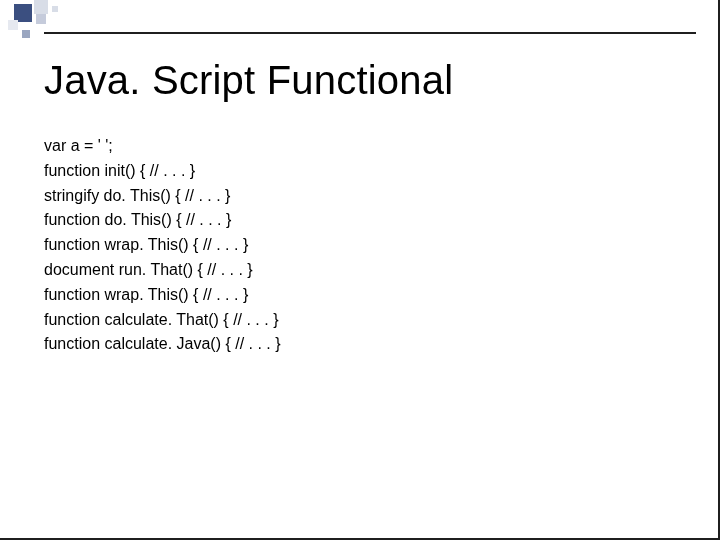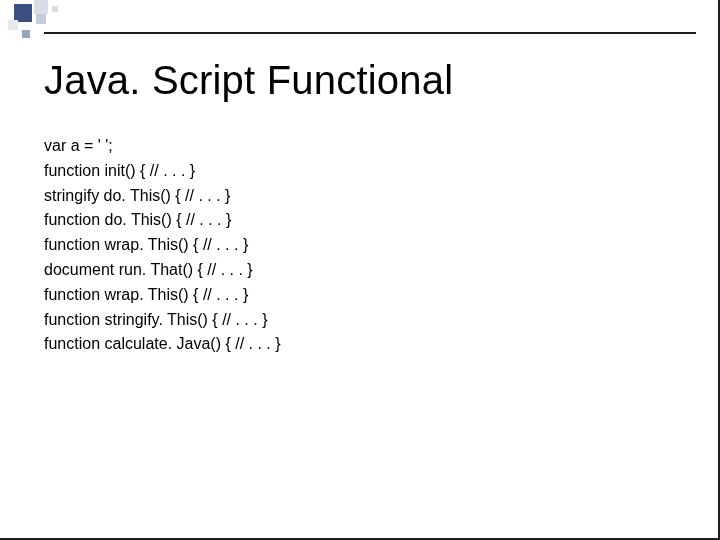--- a/index.html
+++ b/index.html
@@ -86,18 +86,18 @@
 <h1 class="slide-title">Java. Script Functional</h1>
 
 <div class="code-block">
   <div class="code-line">var a = ' ';</div>
   <div class="code-line">function init() { // . . . }</div>
   <div class="code-line">stringify do. This() { // . . . }</div>
   <div class="code-line">function do. This() { // . . . }</div>
   <div class="code-line">function wrap. This() { // . . . }</div>
   <div class="code-line">document run. That() { // . . . }</div>
   <div class="code-line">function wrap. This() { // . . . }</div>
-  <div class="code-line">function stringify. This() { // . . . }</div>
+  <div class="code-line">function calculate. That() { // . . . }</div>
   <div class="code-line">function calculate. Java() { // . . . }</div>
 </div>
 
 <div class="right-edge"></div>
 <div class="bottom-edge"></div>
 
 </body></html>

